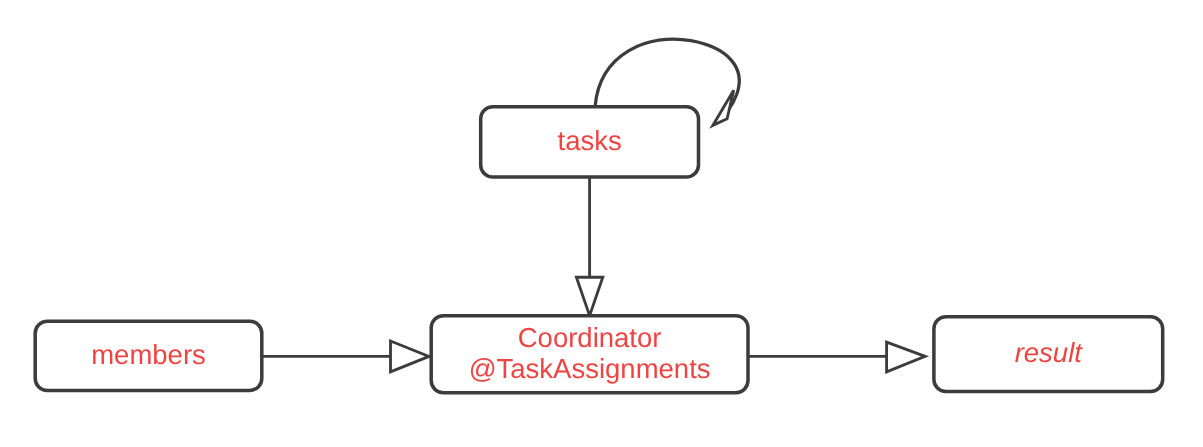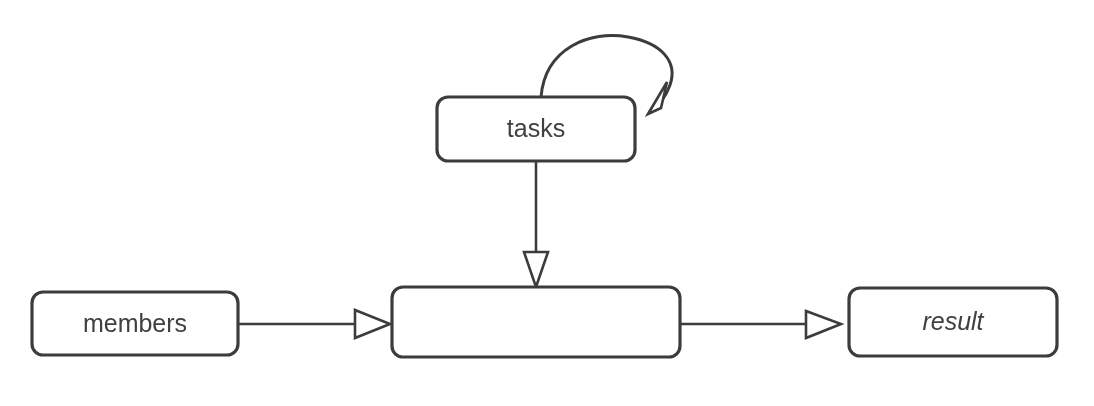--- a/index.html
+++ b/index.html
@@ -52,21 +52,21 @@
     stroke: #3c3c3c;
     stroke-width: 2.6;
     stroke-linejoin: miter;
   }
   .node-label {
     position: absolute;
     display: flex;
     flex-direction: column;
     align-items: center;
     justify-content: center;
-    color: #404040;
+    color: #ef4444;
     font-family: "Liberation Sans", sans-serif;
     font-weight: 400;
     text-align: center;
     pointer-events: none;
     line-height: 1.18;
     white-space: nowrap;
   }
   .node-label .line {
     display: block;
   }
@@ -108,18 +108,22 @@
   </svg>
 
   <div class="node-label" style="left:32px; top:292px; width:206px; height:63px; font-size:25px;">
     <span class="line">members</span>
   </div>
 
   <div class="node-label" style="left:437px; top:97px; width:198px; height:64px; font-size:25px;">
     <span class="line">tasks</span>
   </div>
 
+  <div class="node-label" style="left:392px; top:287px; width:288px; height:70px; font-size:25px;">
+    <span class="line">Coordinator</span>
+    <span class="line">@TaskAssignments</span>
+  </div>
 
   <div class="node-label" style="left:849px; top:288px; width:208px; height:68px; font-size:25px;font-style:italic;">
     <span class="line">result</span>
   </div>
 
 </div>
 
 </body></html>

